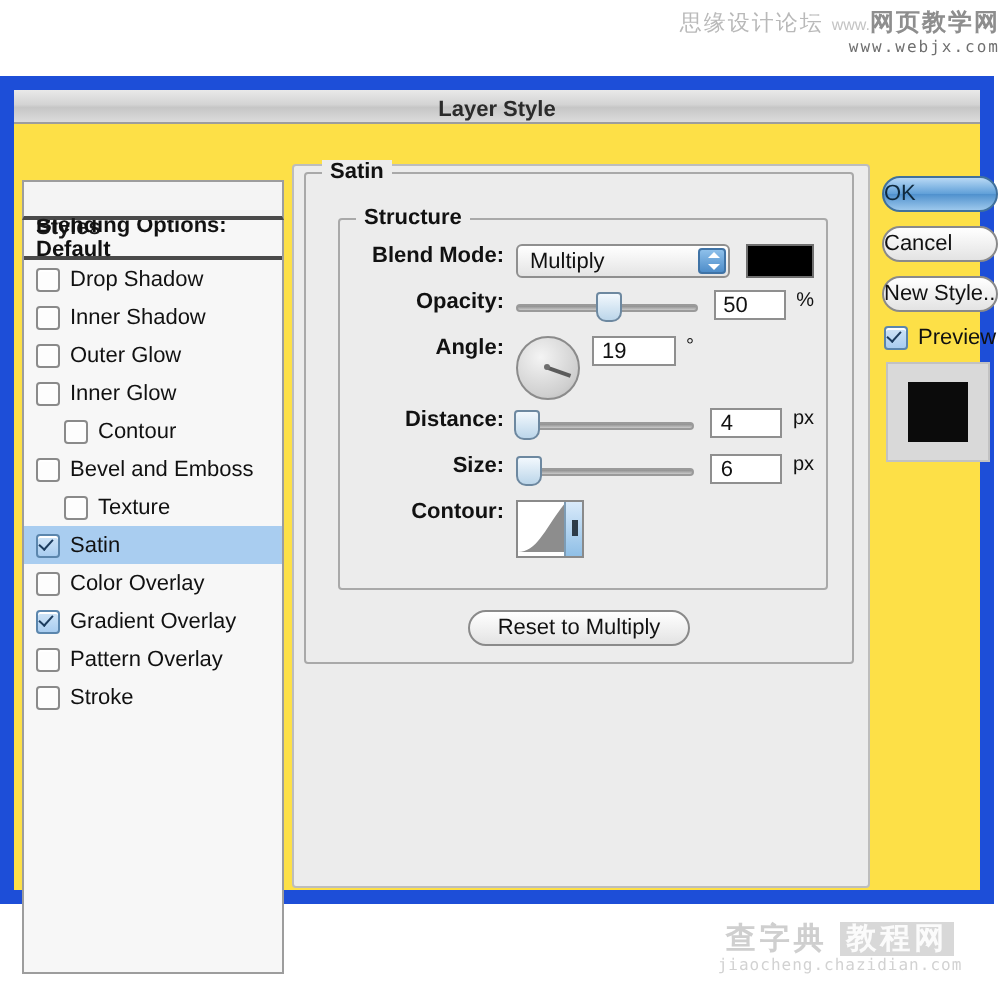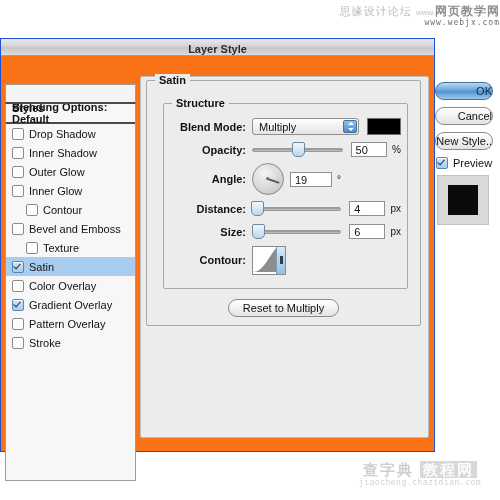--- a/index.html
+++ b/index.html
@@ -23,23 +23,23 @@
   .wm-bot{
     position:absolute;left:340px;top:462px;width:160px;height:34px;
     text-align:center;line-height:1.1;
   }
   .wm-bot .b1{font-size:15px;color:#cfcfcf;font-weight:bold;letter-spacing:2px;}
   .wm-bot .b1 span.box{background:#d8d8d8;color:#fbfbfb;padding:0 3px;}
   .wm-bot .b2{font-size:8px;color:#d2d2d2;letter-spacing:.5px;font-family:"DejaVu Sans Mono",monospace;}
 
   
   .dialog{
-    position:absolute;left:0px;top:38px;width:435px;height:414px;
-    background:#f97316;
-    border:1px solid #1d4ed8;
+    position:absolute;left:0px;top:38px;width:497px;height:414px;
+    background:#fde047;
+    border:7px solid #1d4ed8;
     box-sizing:border-box;
   }
   .titlebar{
     height:17px;width:100%;
     background:linear-gradient(to bottom,#e9e9e9 0%,#d4d4d4 45%,#c6c6c6 55%,#dcdcdc 100%);
     border-bottom:1px solid #9d9d9d;
     text-align:center;box-sizing:border-box;
   }
   .titlebar .t{
     font-size:11px;color:#2b2b2b;line-height:17px;font-weight:bold;
@@ -79,21 +79,21 @@
   .center{position:absolute;left:145px;top:24px;width:275px;}
   .grp{
     border:1px solid #a9a9a9;border-radius:2px;position:relative;
     padding:12px 8px 8px 8px;box-sizing:border-box;
   }
   .grp > .legend{
     position:absolute;top:-7px;left:8px;background:#ececec;padding:0 4px;
     font-size:11px;font-weight:bold;color:#111;
   }
   .sub{margin:10px 4px 0 8px;}
-  .row{display:flex;align-items:center;height:21px;margin-bottom:2px;}
+  .row{display:flex;height:21px;margin-bottom:2px;}
   .lbl{font-size:11px;color:#111;text-align:right;width:78px;flex:0 0 auto;padding-right:6px;font-weight:bold;}
 
   .select{
     width:115px;height:17px;border:1px solid #8f8f8f;border-radius:3px;
     background:linear-gradient(to bottom,#ffffff,#e4e4e4);
     position:relative;box-sizing:border-box;font-size:11px;color:#111;
     padding:2px 0 0 6px;
   }
   .select .stepper{
     position:absolute;right:1px;top:1px;width:14px;height:13px;border-radius:2px;
@@ -157,21 +157,21 @@
   }
 
   .outerbox{
     position:absolute;left:139px;top:20px;width:289px;height:362px;
     border:1px solid #bdbdbd;background:#ececec;box-sizing:border-box;border-radius:2px;
   }
 
   
   .right{position:absolute;left:434px;top:26px;width:62px;}
   .btn{
-    width:58px;height:18px;border-radius:9px;font-size:11px;text-align:right;
+    width:58px;height:18px;border-radius:9px;font-size:11px;text-align:left;
     line-height:17px;box-sizing:border-box;margin-bottom:7px;
     border:1px solid #8a8a8a;background:linear-gradient(to bottom,#ffffff,#e3e3e3);color:#111;
   }
   .btn.primary{
     background:linear-gradient(to bottom,#b8d9f5,#5f9fd8 50%,#4e90cd 50%,#9cc8ec);
     border-color:#41719c;color:#102a3e;
   }
   .prev-row{display:flex;align-items:flex-end;font-size:11px;color:#111;margin:2px 0 6px 1px;}
   .prev-thumb{
     width:50px;height:48px;background:#d9d9d9;border:1px solid #c2c2c2;

